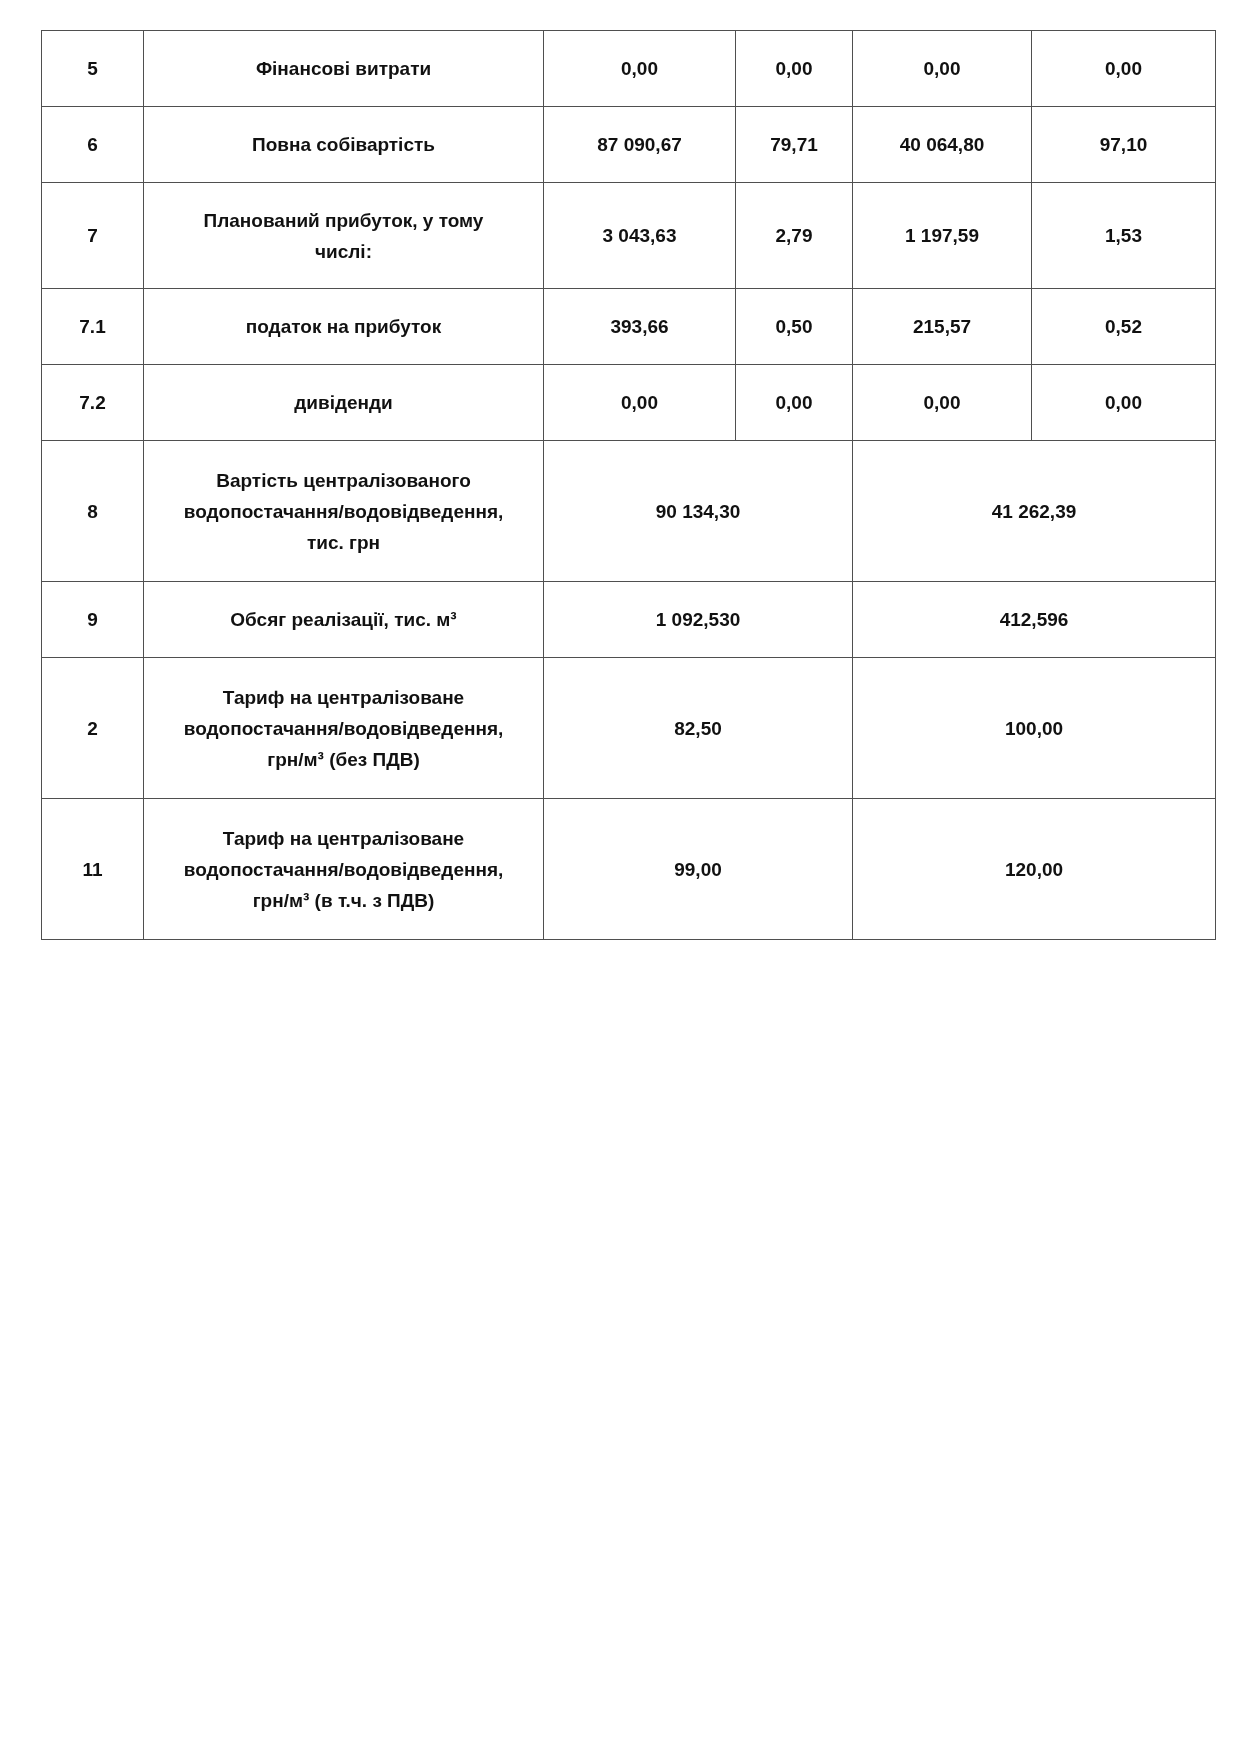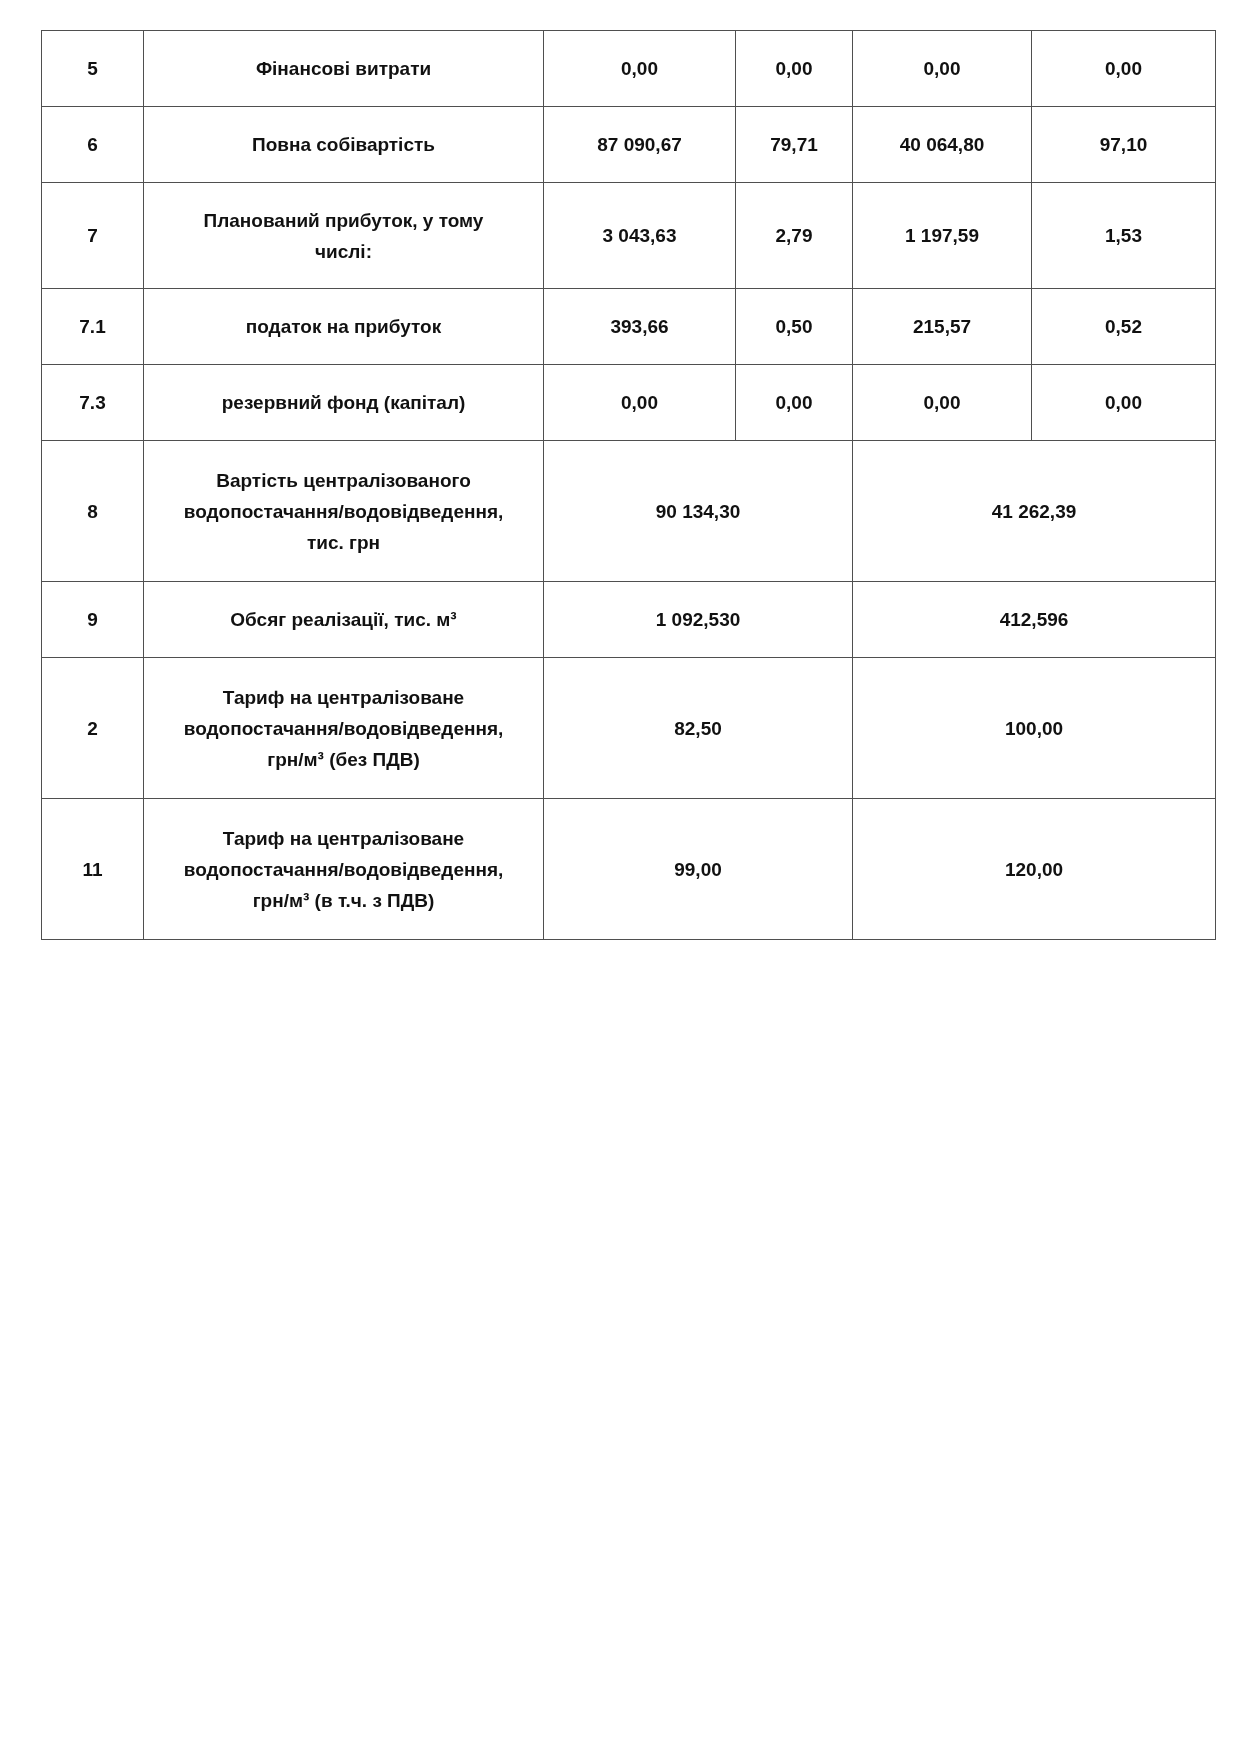--- a/index.html
+++ b/index.html
@@ -89,29 +89,29 @@
 
     <tr class="plain r-single">
       <td class="num">7.1</td>
       <td class="label">податок на прибуток</td>
       <td class="val">393,66</td>
       <td class="val">0,50</td>
       <td class="val">215,57</td>
       <td class="val">0,52</td>
     </tr>
 
-
     <tr class="plain r-single">
-      <td class="num">7.3</td>
-      <td class="label">резервний фонд (капітал)</td>
+      <td class="num">7.2</td>
+      <td class="label">дивіденди</td>
       <td class="val">0,00</td>
       <td class="val">0,00</td>
       <td class="val">0,00</td>
       <td class="val">0,00</td>
     </tr>
+
 
 
 
     <tr class="bold r-triple">
       <td class="num">8</td>
       <td class="label">Вартість централізованого
 водопостачання/водовідведення,
 тис. грн</td>
       <td class="val" colspan="2">90 134,30</td>
       <td class="val" colspan="2">41 262,39</td>

